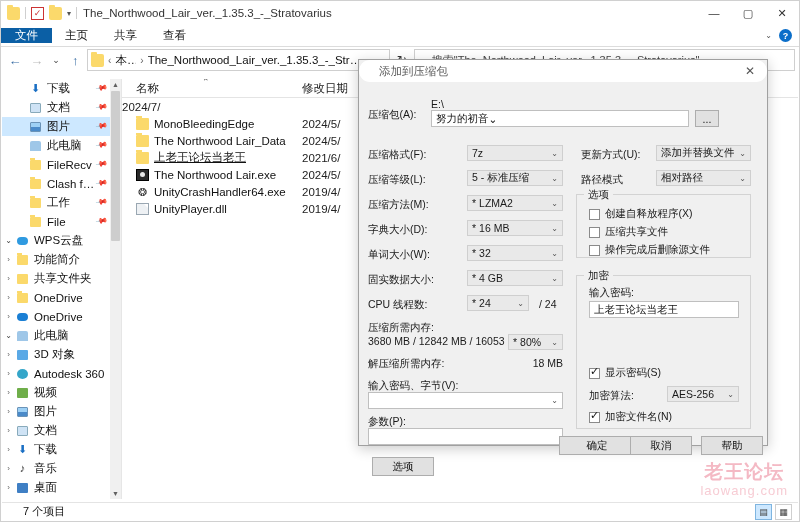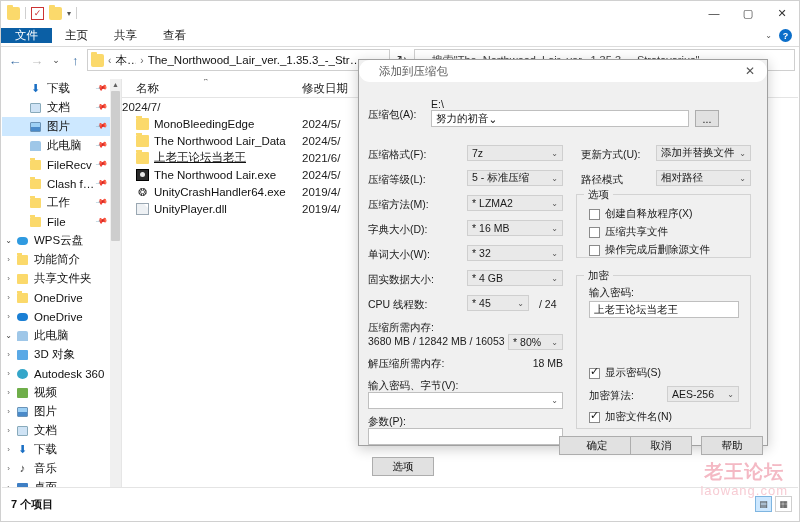--- a/index.html
+++ b/index.html
@@ -93,21 +93,21 @@
   .fic { width: 13px; height: 12px; flex: 0 0 13px; position: relative; display: inline-block; }
   .fic.folder { background: #fbd96b; border-radius: 1px; }
   .fic.folder::before { content:""; position:absolute; left:0; top:-2px; width:6px; height:2px; background:#fbd96b; }
   .fic.exe { background: #2b2b2b; border: 1px solid #000; display: flex; align-items: center; justify-content: center; }
   .fic.exe::after { content:""; width:5px; height:5px; border-radius:50%; background:#e9e9e9; }
   .fic.unity { color: #333; font-size: 11px; line-height: 12px; text-align: center; }
   .fic.dll { background: #eef1f4; border: 1px solid #9aa7b2; }
   .fic.dll::after { content:""; position:absolute; right:0; top:0; border-left:4px solid transparent; border-top:4px solid #fff; }
 
   
-  .statusbar { position: absolute; left: 1px; right: 1px; bottom: 1px; height: 33px; border-top: 1px solid #e4e4e4; display: flex; align-items: center; padding-left: 9px; font-size: 11px; color: #111; background: #fff; font-weight: bold; }
+  .statusbar { position: absolute; left: 1px; right: 1px; bottom: 1px; height: 18px; border-top: 1px solid #e4e4e4; display: flex; align-items: center; padding-left: 21px; font-size: 11px; color: #111; background: #fff; }
   .status-right { margin-left: auto; display: flex; gap: 3px; padding-right: 6px; }
   .viewbtn { width: 17px; height: 16px; border: 1px solid #cfcfcf; display: flex; align-items: center; justify-content: center; font-size: 9px; color: #444; }
   .viewbtn.active { background: #cde8ff; border-color: #7fb5e0; }
 
   
   .dialog { position: absolute; left: 358px; top: 59px; width: 410px; height: 387px; background: #f0f0f0; border: 1px solid #a0a0a0; box-shadow: 0 3px 12px rgba(0,0,0,0.20); }
   .dlg-title { height: 22px; display: flex; align-items: center; padding-left: 20px; color: #5d5d5d; font-size: 11.5px; background: #fff; border-radius: 11px; }
   .dlg-close { margin-left: auto; width: 34px; height: 22px; display: flex; align-items: center; justify-content: center; color: #555; font-size: 12px; }
   .dlg-body { position: relative; height: 365px; padding: 6px 9px; }
 
@@ -138,20 +138,21 @@
 
     <div class="titlebar">
       <div class="qat">
         <span class="qat-ic folder-ic"></span>
         <span class="sep-v"></span>
         <span class="prop-ic">✓</span>
         <span class="qat-ic folder-ic"></span>
         <span class="caret-dn">▾</span>
         <span class="sep-v"></span>
       </div>
+      <span class="title-text">The_Northwood_Lair_ver._1.35.3_-_Stratovarius</span>
       <div class="winbtns">
         <div class="winbtn">—</div>
         <div class="winbtn">▢</div>
         <div class="winbtn close">✕</div>
       </div>
     </div>
 
     <div class="ribbon">
       <div class="rtab file">文件</div>
       <div class="rtab">主页</div>
@@ -479,21 +480,21 @@
       </div>
 
       <div class="lbl" style="position:absolute;left:9px;top:191px">固实数据大小:</div>
       <div class="field starred" style="position:absolute;left:108px;top:188px;width:96px">
         <span class="v">4 GB</span>
           <span class="dd">⌄</span>
       </div>
 
       <div class="lbl" style="position:absolute;left:9px;top:216px">CPU 线程数:</div>
       <div class="field starred" style="position:absolute;left:108px;top:213px;width:62px">
-        <span class="v">45</span>
+        <span class="v">24</span>
           <span class="dd">⌄</span>
       </div>
       <div class="lbl" style="position:absolute;left:180px;top:216px">/ 24</div>
 
       <div class="lbl" style="position:absolute;left:9px;top:239px">压缩所需内存:</div>
       <div class="lbl" style="position:absolute;left:9px;top:253px">3680 MB / 12842 MB / 16053 MB</div>
       <div class="field starred" style="position:absolute;left:149px;top:252px;width:55px">
         <span class="v">80%</span>
           <span class="dd">⌄</span>
       </div>

